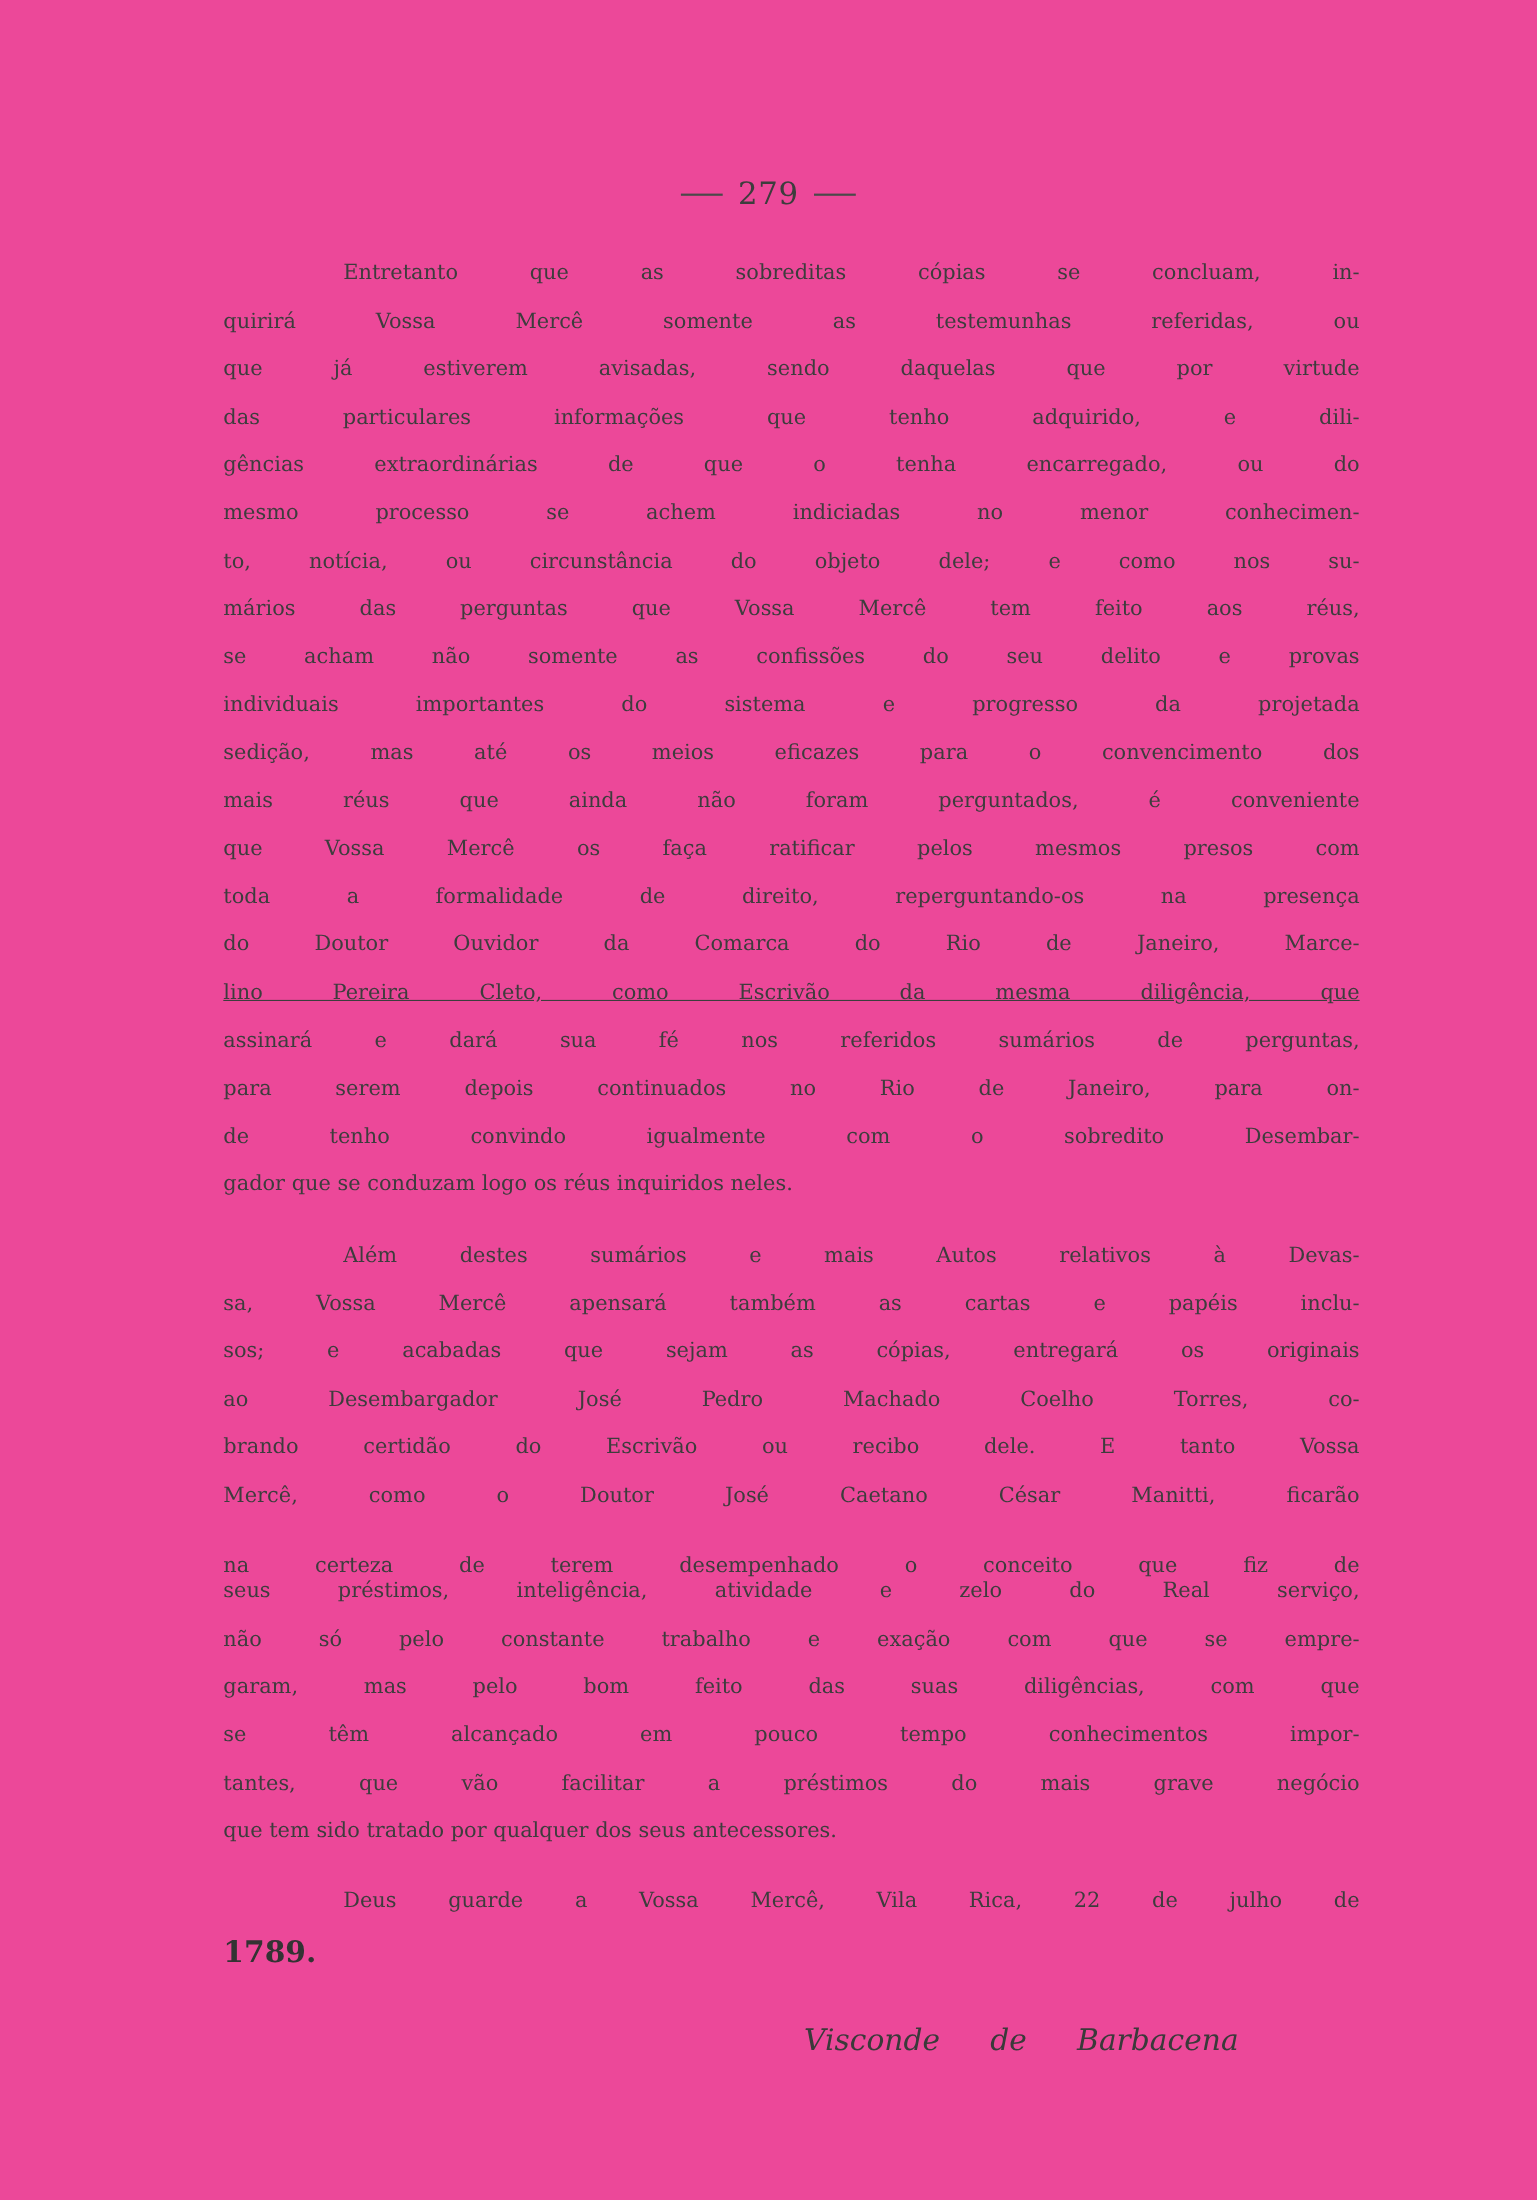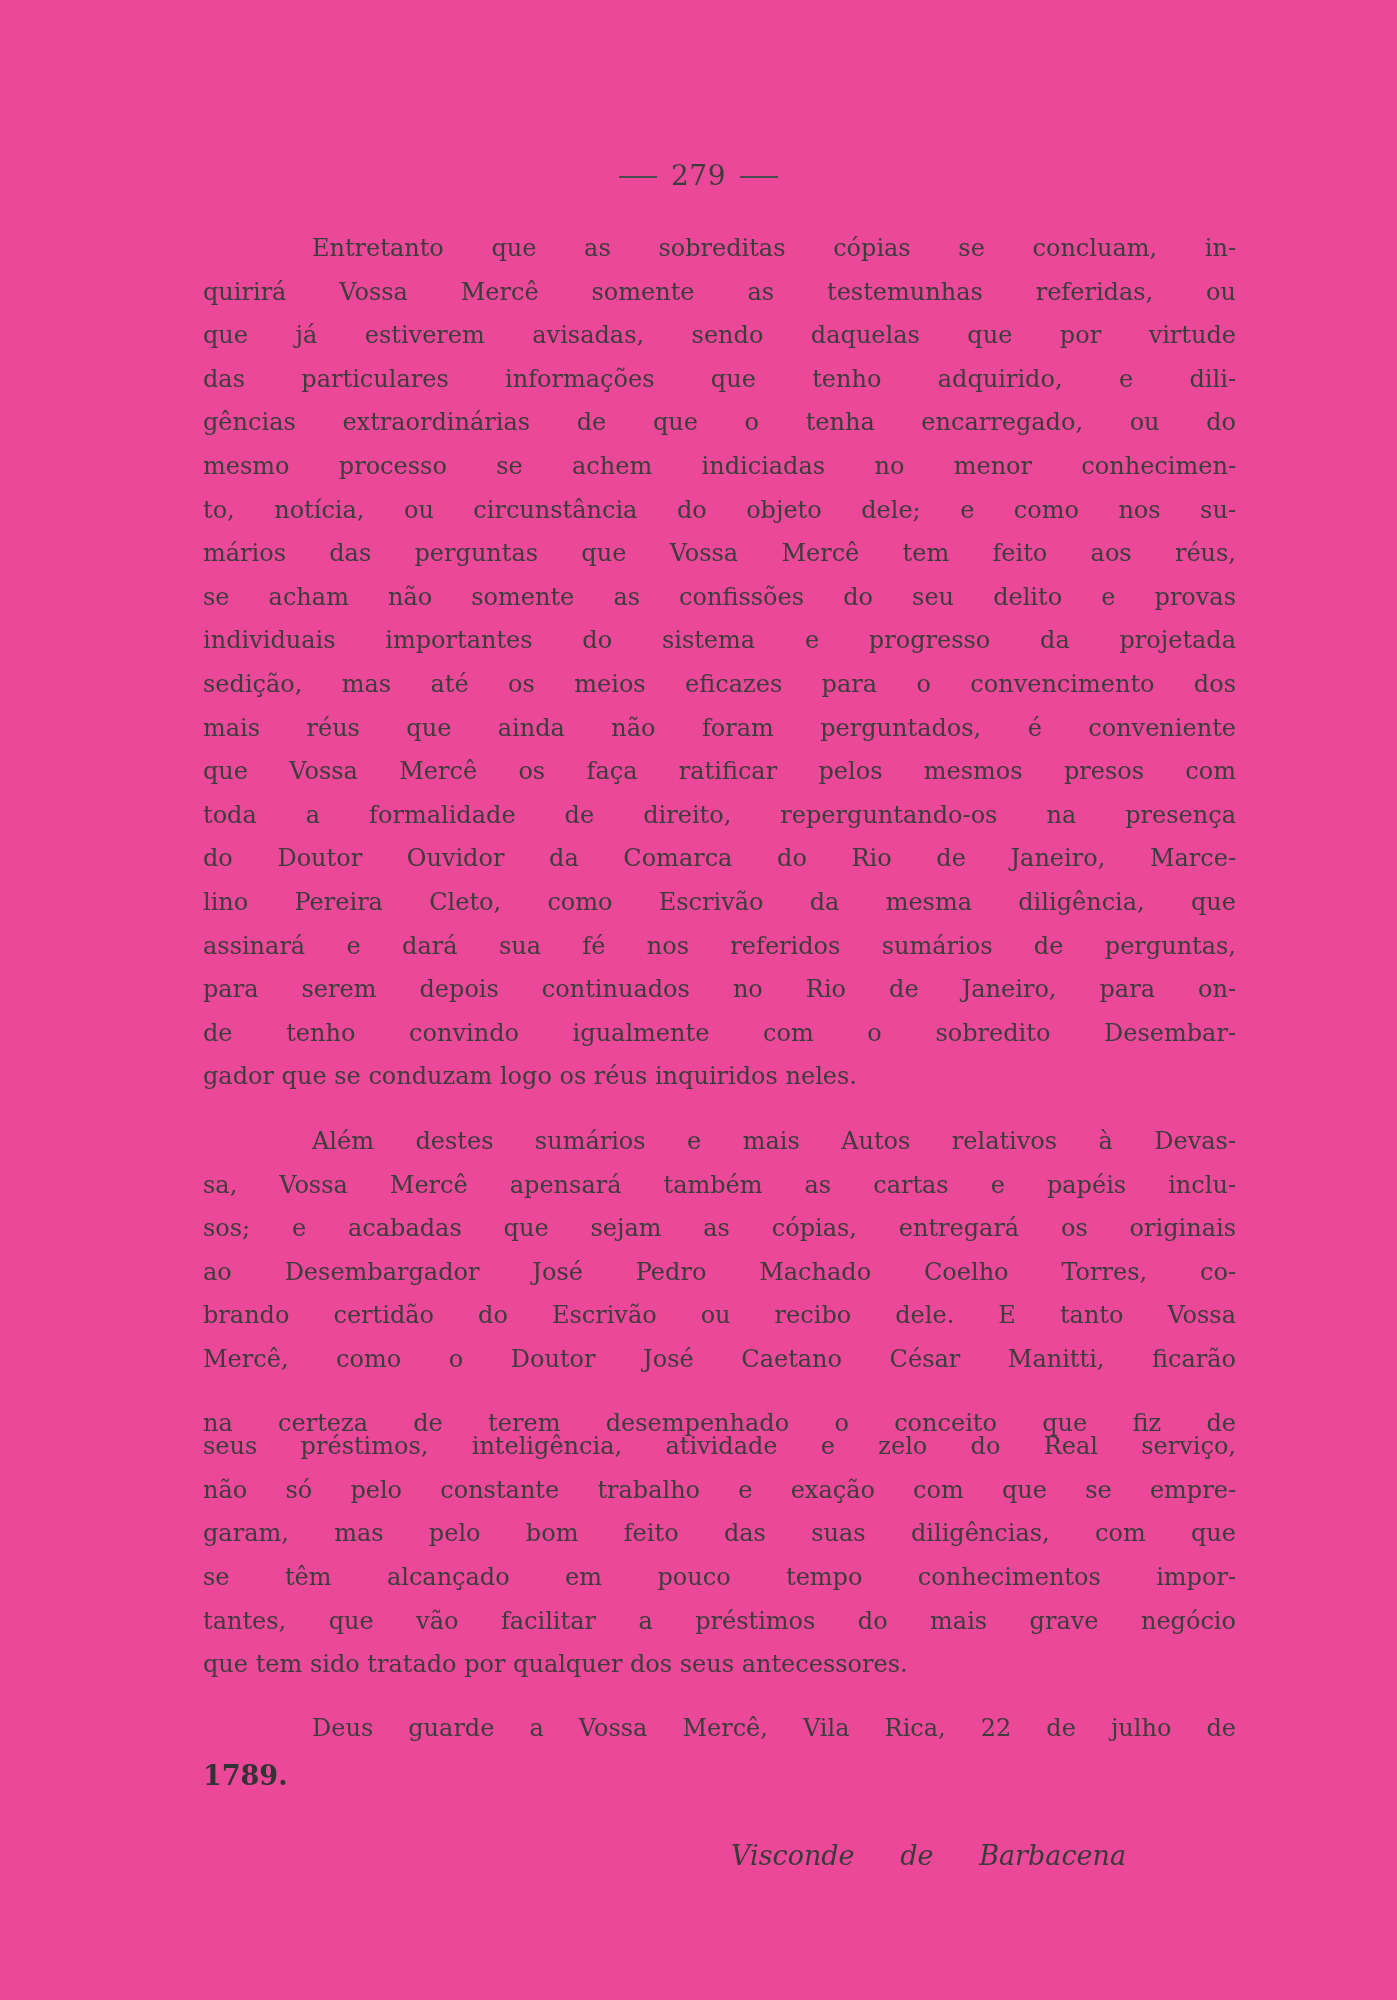--- a/index.html
+++ b/index.html
@@ -36,21 +36,21 @@
     margin: 0 14px;
     position: relative;
     top: -1px;
   }
   .line {
     position: absolute;
     left: 203px;
     width: 1033px;
     height: 40px;
     line-height: 40px;
-    font-size: 24px;
+    font-size: 19px;
     white-space: nowrap;
     text-align: justify;
     text-align-last: justify;
   }
   .line.indent {
     left: 312px;
     width: 924px;
   }
   .line.last {
     text-align: left;
@@ -96,21 +96,21 @@
     <div class="line" style="top: 446px; white-space: normal;">mesmo processo se achem indiciadas no menor conhecimen-</div>
     <div class="line" style="top: 490px; white-space: normal;">to, notícia, ou circunstância do objeto dele; e como nos su-</div>
     <div class="line" style="top: 533px; white-space: normal;">mários das perguntas que Vossa Mercê tem feito aos réus,</div>
     <div class="line" style="top: 577px; white-space: normal;">se acham não somente as confissões do seu delito e provas</div>
     <div class="line" style="top: 620px; white-space: normal;">individuais importantes do sistema e progresso da projetada</div>
     <div class="line" style="top: 664px; white-space: normal;">sedição, mas até os meios eficazes para o convencimento dos</div>
     <div class="line" style="top: 708px; white-space: normal;">mais réus que ainda não foram perguntados, é conveniente</div>
     <div class="line" style="top: 751px; white-space: normal;">que Vossa Mercê os faça ratificar pelos mesmos presos com</div>
     <div class="line" style="top: 795px; white-space: normal;">toda a formalidade de direito, reperguntando-os na presença</div>
     <div class="line" style="top: 838px; white-space: normal;">do Doutor Ouvidor da Comarca do Rio de Janeiro, Marce-</div>
-    <div class="line" style="top: 882px; white-space: normal;">lino Pereira Cleto, como Escrivão da mesma diligência, que</div>
+    <div class="line" style="top: 882px; white-space: normal; text-decoration: underline;">lino Pereira Cleto, como Escrivão da mesma diligência, que</div>
     <div class="line" style="top: 926px; white-space: normal;">assinará e dará sua fé nos referidos sumários de perguntas,</div>
     <div class="line" style="top: 969px; white-space: normal;">para serem depois continuados no Rio de Janeiro, para on-</div>
     <div class="line" style="top: 1013px; white-space: normal;">de tenho convindo igualmente com o sobredito Desembar-</div>
     <div class="line last" style="top: 1056px; white-space: nowrap;">gador que se conduzam logo os réus inquiridos neles.</div>
   </div>
 
   <div>
     <div class="line indent" style="top: 1121px; white-space: normal;">Além destes sumários e mais Autos relativos à Devas-</div>
     <div class="line" style="top: 1165px; white-space: normal;">sa, Vossa Mercê apensará também as cartas e papéis inclu-</div>
     <div class="line" style="top: 1208px; white-space: normal;">sos; e acabadas que sejam as cópias, entregará os originais</div>

